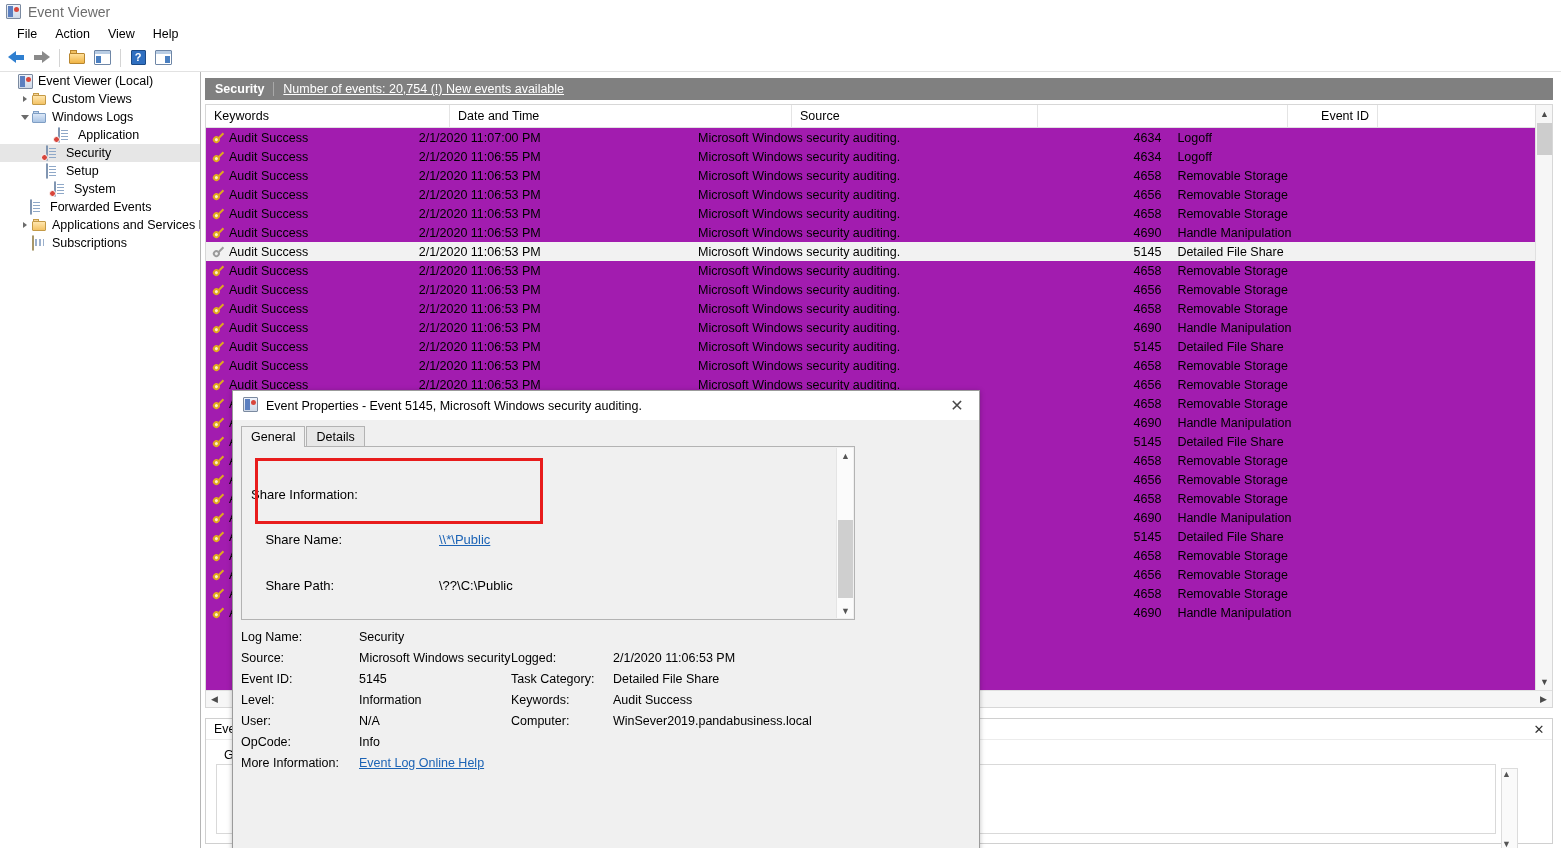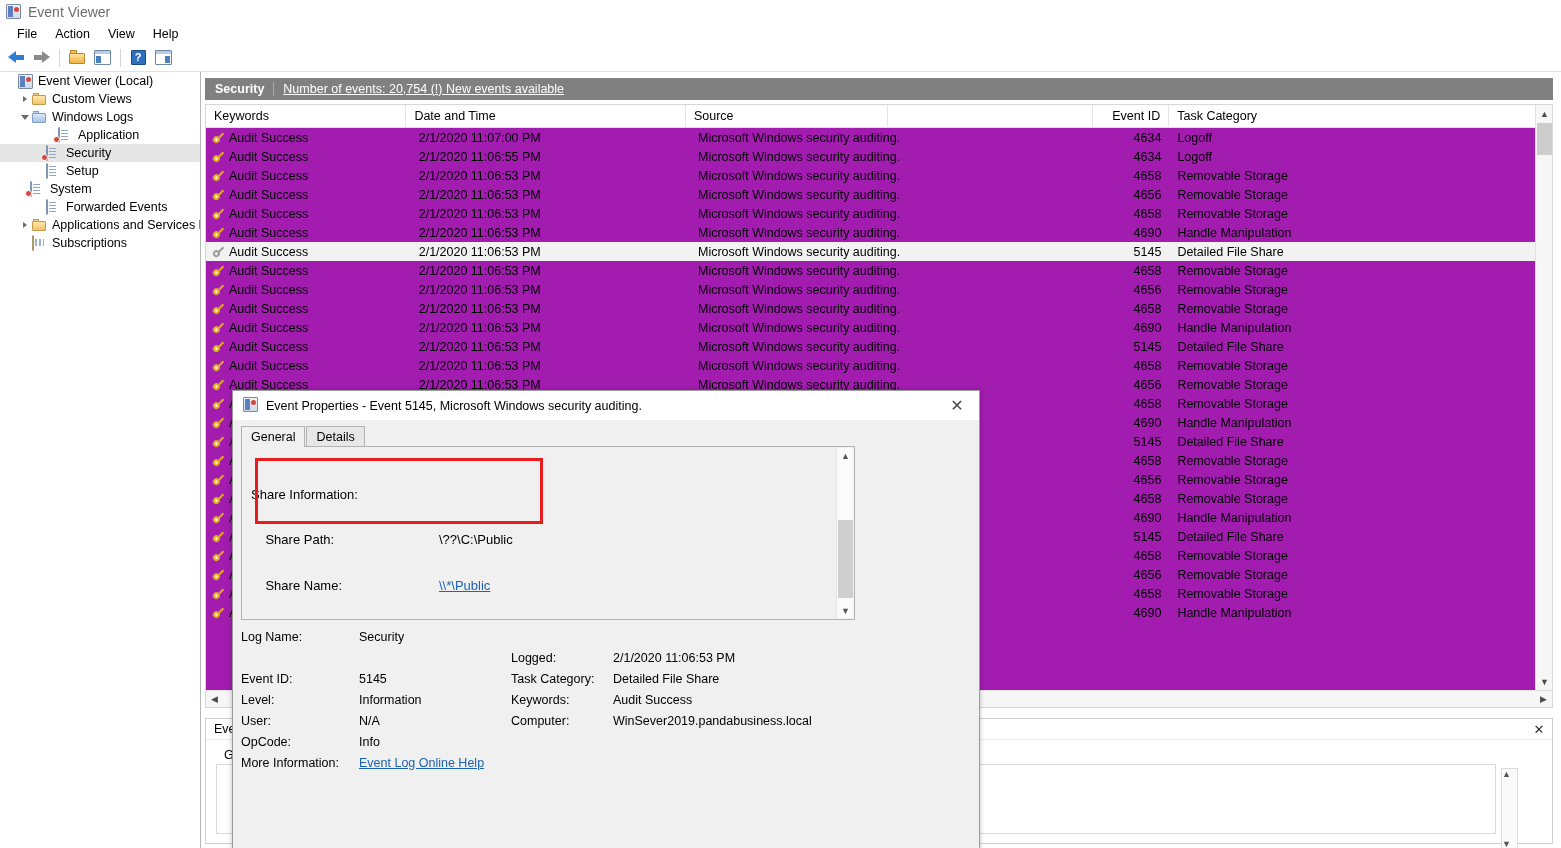--- a/index.html
+++ b/index.html
@@ -209,26 +209,26 @@
         <div class="tnode sel" style="padding-left: 32px;">
           <span class="tw"></span>
           <span class="ti"><span class="fi-log warn"><i></i></span></span>
           <span>Security</span>
         </div>
         <div class="tnode" style="padding-left: 32px;">
           <span class="tw"></span>
           <span class="ti"><span class="fi-log"><i></i></span></span>
           <span>Setup</span>
         </div>
-        <div class="tnode" style="padding-left: 16px;">
+        <div class="tnode" style="padding-left: 40px;">
           <span class="tw"></span>
           <span class="ti"><span class="fi-log warn"><i></i></span></span>
           <span>System</span>
         </div>
-        <div class="tnode" style="padding-left: 32px;">
+        <div class="tnode" style="padding-left: 16px;">
           <span class="tw"></span>
           <span class="ti"><span class="fi-log"><i></i></span></span>
           <span>Forwarded Events</span>
         </div>
         <div class="tnode" style="padding-left: 18px;">
           <span class="tw">
             <span class="chev"></span>
           </span>
           <span class="ti"><span class="fi-folder"></span></span>
           <span>Applications and Services Lo</span>
@@ -249,21 +249,20 @@
       <span class="lh-info">Number of events: 20,754 (!) New events available</span>
     </div>
 
     <div id="listwrap">
       <div id="colhdr">
         <div class="ch c-kw">Keywords</div>
         <div class="ch c-dt">Date and Time</div>
         <div class="ch c-src">Source</div>
         <div class="ch c-pad"></div>
         <div class="ch c-eid num">Event ID</div>
-        <div class="ch c-tc">Task Category</div>
       </div>
       <div id="rows">
           <div class="row">
             <span class="key-icon"></span>
             <div class="cell " style="width: 225px; padding: 0px;">Audit Success</div>
             <div class="cell c-dt">2/1/2020 11:07:00 PM</div>
             <div class="cell " style="width: 496px;">Microsoft Windows security auditing.</div>
             <div class="cell c-eid num">4634</div>
             <div class="cell c-tc">Logoff</div>
           </div>
@@ -522,26 +521,26 @@
       <div class="tab">Details</div>
     </div>
 
     <div id="descbox">
       <div id="descinner">
         <div id="desctext">
           <div class="dl-row">
             <span class="dl-lbl">Share Information:</span>
           </div>
           <div class="dl-row">
+            <span class="dl-lbl" style="width:188px;display:inline-block;">    Share Name:</span>
+            <a class="lnk">\\*\Public</a>
+          </div>
+          <div class="dl-row">
             <span class="dl-lbl" style="width:188px;display:inline-block;">    Share Path:</span>
             <span class="dl-val">\??\C:\Public</span>
-          </div>
-          <div class="dl-row">
-            <span class="dl-lbl" style="width:188px;display:inline-block;">    Share Name:</span>
-            <a class="lnk">\\*\Public</a>
           </div>
           
           
           
           
           
           
           
           
         </div>
@@ -552,20 +551,24 @@
         <div class="sb-thumb"></div>
         <div class="sb-ar" style="position:absolute;bottom:0;">▼</div>
       </div>
     </div>
 
     <div id="fields">
       <div class="frow" style="left:0;top:0;">
         <span class="flbl">Log Name:</span>
         <span class="fval">Security</span>
       </div>
+      <div class="frow" style="left:0;top:21px;">
+        <span class="flbl">Source:</span>
+        <span class="fval">Microsoft Windows security</span>
+      </div>
       <div class="frow" style="left:0;top:42px;">
         <span class="flbl">Event ID:</span>
         <span class="fval">5145</span>
       </div>
       <div class="frow" style="left:0;top:63px;">
         <span class="flbl">Level:</span>
         <span class="fval">Information</span>
       </div>
       <div class="frow" style="left:0;top:84px;">
         <span class="flbl">User:</span>

